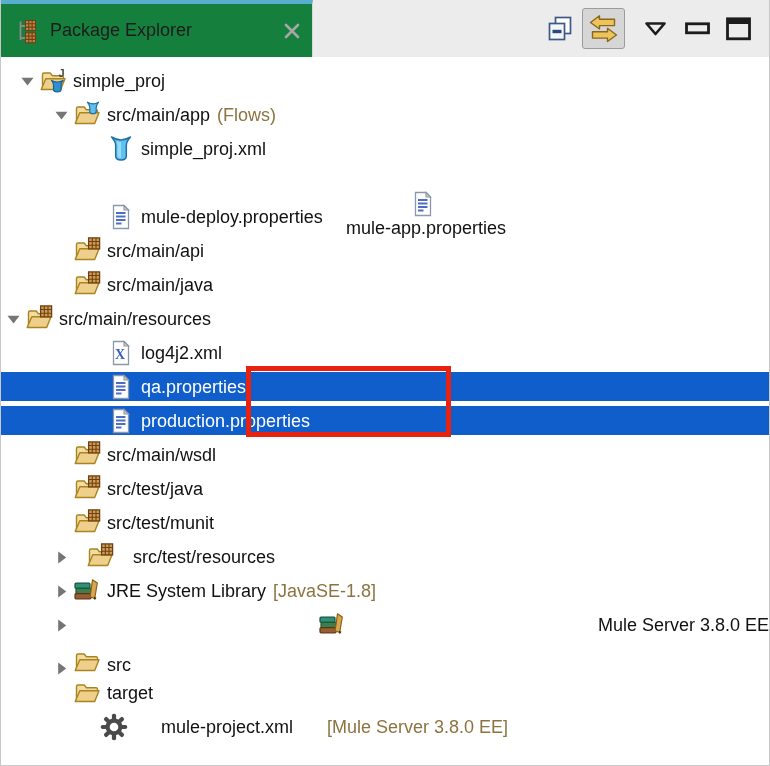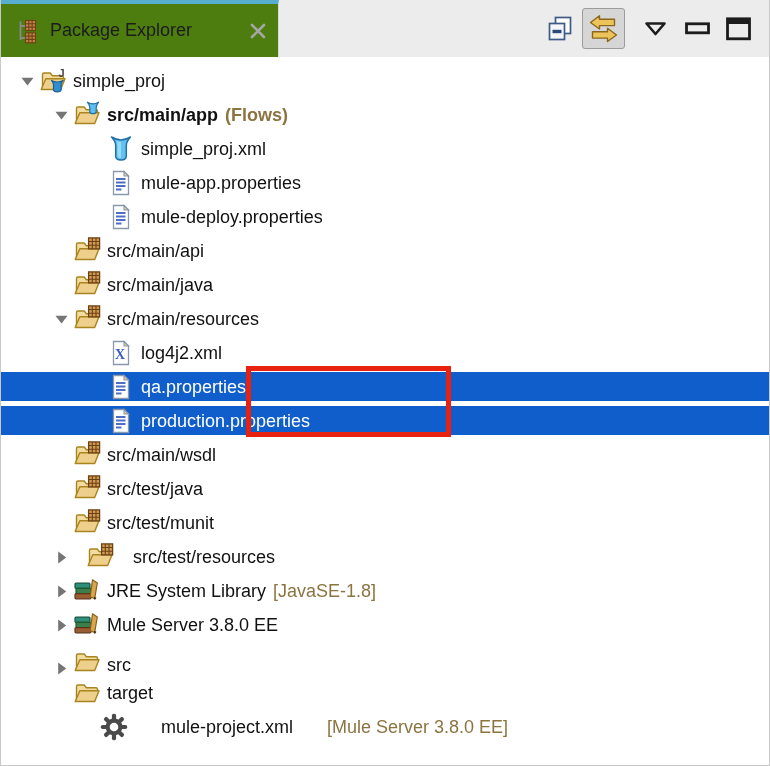--- a/index.html
+++ b/index.html
@@ -5,21 +5,21 @@
   :root{
     --sel:#0f5ecb; --seltext:#fff; --red:#e8220f; --decor:#8c7440;
     --accent:#58aecf; --headerbg:#ececec; --text:#111;
   }
   *{margin:0;padding:0;box-sizing:border-box;}
   body{font-family:"Liberation Sans",sans-serif;background:#fff;}
   .app{width:770px;height:766px;position:relative;background:#fff;overflow:hidden;
        border:1px solid #c9c9c9;border-top:none;}
   
   .header{height:57px;background:var(--headerbg);position:relative;}
-  .tab{position:absolute;left:0;top:0;width:278px;height:57px;background:#4d7c0f;
+  .tab{position:absolute;left:0;top:0;width:312px;height:57px;background:#15803d;
        border-top:4px solid var(--accent);border-right:1px solid #d8d8d8;
        display:flex;align-items:center;}
   .tab-icon{margin-left:15px;display:flex;align-items:center;}
   .tab-title{margin-left:8px;font-size:18px;color:#1c1c1c;white-space:nowrap;}
   .tab-close{margin-left:auto;margin-right:10px;display:flex;align-items:center;cursor:default;}
   .toolbar{position:absolute;right:18px;top:0;height:57px;display:flex;align-items:center;}
   .tbtn{display:flex;align-items:center;justify-content:center;}
   .tbtn .ic{display:flex;align-items:center;}
   .tbtn.pressed{background:#d6d6d6;border:1px solid #9b9b9b;border-radius:3px;padding:4px 5px;}
   
@@ -114,21 +114,21 @@
         <span class="nicon">
           <svg width="28" height="28" viewBox="0 0 28 28">
             <path d="M3.5 22.5 V7.5 Q3.5 6 5 6 h6.2 l2.2 2.8 H23 q1.5 0 1.5 1.5 v2.6" fill="#f2dca2" stroke="#a9841f" stroke-width="1.4"></path>
             <path d="M2.2 22.5 L6.8 11.8 h19.2 l-4.3 10.7 z" fill="#eecf8b" stroke="#a9841f" stroke-width="1.4" stroke-linejoin="round"></path>
             <text x="19.5" y="9.5" font-size="11" font-weight="bold" fill="#4a4a4a" font-family="Liberation Sans,sans-serif">J</text>
             <path d="M12.5 13.5 c1.6 2 2 2.6 2 4.6 v4.4 q0 2.4 3.8 2.4 q3.8 0 3.8-2.4 v-4.4 c0-2 .4-2.6 2-4.6 c-1.7 1-3.6 1.5-5.8 1.5 s-4.1-.5-5.8-1.5 z" fill="#2f8fd0" stroke="#1a5e94" stroke-width="1.2" stroke-linejoin="round"></path>
           </svg>
         </span>
         <span class="label">simple_proj</span>
       </div>
-      <div class="row" style="padding-left: 48px; font-weight: bold;">
+      <div class="row" style="padding-left: 48px;">
         <span class="arrow">
           <svg width="15" height="15" viewBox="0 0 15 15">
             <path d="M1.5 3.8 h12 L7.5 11.6 z" fill="#757575"></path>
           </svg>
         </span>
         <span class="nicon">
           <svg width="28" height="28" viewBox="0 0 28 28">
             <path d="M3.5 22.5 V7.5 Q3.5 6 5 6 h6.2 l2.2 2.8 H23 q1.5 0 1.5 1.5 v2.6" fill="#f2dca2" stroke="#a9841f" stroke-width="1.4"></path>
             <path d="M2.2 22.5 L6.8 11.8 h19.2 l-4.3 10.7 z" fill="#eecf8b" stroke="#a9841f" stroke-width="1.4" stroke-linejoin="round"></path>
             <path d="M14.5 1.2 c1.8 2.3 2.3 2.9 2.3 5.2 v4 q0 2.2 3.2 2.2 q3.2 0 3.2-2.2 v-4 c0-2.3 .5-2.9 2.3-5.2 c-1.9 1.1-3.6 1.7-5.5 1.7 s-3.6-.6-5.5-1.7 z" fill="#5fc0ef" stroke="#1f6fa8" stroke-width="1.2" stroke-linejoin="round"></path>
@@ -140,40 +140,40 @@
       <div class="row" style="padding-left: 82px;">
         <span class="arrow"></span>
         <span class="nicon">
           <svg width="28" height="28" viewBox="0 0 28 28">
             <path d="M4.5 2 c3.2 4 4.2 5.2 4.2 9 v10 q0 4 5.3 4 q5.3 0 5.3-4 V11 c0-3.8 1-5 4.2-9 c-3.1 1.9-6 2.9-9.5 2.9 s-6.4-1-9.5-2.9 z" fill="#62c2ef" stroke="#1f6fa8" stroke-width="1.5" stroke-linejoin="round"></path>
             <path d="M9.5 6 c1.4.6 2.9 1 4.5 1 v16 q-3.5 0-3.5-2.5 V11 c0-2.2-.3-3.3-1-5 z" fill="#a8e0f8" opacity="0.8"></path>
           </svg>
         </span>
         <span class="label">simple_proj.xml</span>
       </div>
+      <div class="row" style="padding-left: 82px; flex-direction: column;">
+        <span class="arrow"></span>
+        <span class="nicon">
+          <svg width="28" height="28" viewBox="0 0 28 28">
+            <path d="M6.5 2.5 H17 l4.5 4.5 V25.5 H6.5 z" fill="#ffffff" stroke="#8b97ad" stroke-width="1.3"></path>
+            <path d="M17 2.5 l4.5 4.5 H17 z" fill="#e3cf9a" stroke="#8b97ad" stroke-width="1.1"></path>
+            <path d="M9 10 h9.5 M9 13.5 h9.5 M9 17 h9.5 M9 20.5 h5.5" stroke="#4d6ec4" stroke-width="1.9" fill="none"></path>
+          </svg>
+        </span>
+        <span class="label">mule-app.properties</span>
+      </div>
       <div class="row" style="padding-left: 82px;">
         <span class="arrow"></span>
         <span class="nicon">
           <svg width="28" height="28" viewBox="0 0 28 28">
             <path d="M6.5 2.5 H17 l4.5 4.5 V25.5 H6.5 z" fill="#ffffff" stroke="#8b97ad" stroke-width="1.3"></path>
             <path d="M17 2.5 l4.5 4.5 H17 z" fill="#e3cf9a" stroke="#8b97ad" stroke-width="1.1"></path>
             <path d="M9 10 h9.5 M9 13.5 h9.5 M9 17 h9.5 M9 20.5 h5.5" stroke="#4d6ec4" stroke-width="1.9" fill="none"></path>
           </svg>
         </span>
-        <span class="label">mule-app.properties</span>
-      </div>
-      <div class="row" style="padding-left: 82px;">
-        <span class="arrow"></span>
-        <span class="nicon">
-          <svg width="28" height="28" viewBox="0 0 28 28">
-            <path d="M6.5 2.5 H17 l4.5 4.5 V25.5 H6.5 z" fill="#ffffff" stroke="#8b97ad" stroke-width="1.3"></path>
-            <path d="M17 2.5 l4.5 4.5 H17 z" fill="#e3cf9a" stroke="#8b97ad" stroke-width="1.1"></path>
-            <path d="M9 10 h9.5 M9 13.5 h9.5 M9 17 h9.5 M9 20.5 h5.5" stroke="#4d6ec4" stroke-width="1.9" fill="none"></path>
-          </svg>
-        </span>
         <span class="label">mule-deploy.properties</span>
       </div>
       <div class="row" style="padding-left: 48px;">
         <span class="arrow"></span>
         <span class="nicon">
           <svg width="28" height="28" viewBox="0 0 28 28">
             <path d="M3.5 22.5 V7.5 Q3.5 6 5 6 h6.2 l2.2 2.8 H23 q1.5 0 1.5 1.5 v2.6" fill="#f2dca2" stroke="#a9841f" stroke-width="1.4"></path>
             <path d="M2.2 22.5 L6.8 11.8 h19.2 l-4.3 10.7 z" fill="#eecf8b" stroke="#a9841f" stroke-width="1.4" stroke-linejoin="round"></path>
             <rect x="15.6" y="0.9" width="11" height="11" fill="#cf9c55" stroke="#6e4012" stroke-width="1.3"></rect>
             <path d="M15.6 4.5 h11 M15.6 8.2 h11 M19.3 .9 v11 M23 .9 v11" stroke="#6e4012" stroke-width="1.1" fill="none"></path>
@@ -186,21 +186,21 @@
         <span class="nicon">
           <svg width="28" height="28" viewBox="0 0 28 28">
             <path d="M3.5 22.5 V7.5 Q3.5 6 5 6 h6.2 l2.2 2.8 H23 q1.5 0 1.5 1.5 v2.6" fill="#f2dca2" stroke="#a9841f" stroke-width="1.4"></path>
             <path d="M2.2 22.5 L6.8 11.8 h19.2 l-4.3 10.7 z" fill="#eecf8b" stroke="#a9841f" stroke-width="1.4" stroke-linejoin="round"></path>
             <rect x="15.6" y="0.9" width="11" height="11" fill="#cf9c55" stroke="#6e4012" stroke-width="1.3"></rect>
             <path d="M15.6 4.5 h11 M15.6 8.2 h11 M19.3 .9 v11 M23 .9 v11" stroke="#6e4012" stroke-width="1.1" fill="none"></path>
           </svg>
         </span>
         <span class="label">src/main/java</span>
       </div>
-      <div class="row" style="padding-left: 48px;">
+      <div class="row" style="">
         <span class="arrow">
           <svg width="15" height="15" viewBox="0 0 15 15">
             <path d="M1.5 3.8 h12 L7.5 11.6 z" fill="#757575"></path>
           </svg>
         </span>
         <span class="nicon">
           <svg width="28" height="28" viewBox="0 0 28 28">
             <path d="M3.5 22.5 V7.5 Q3.5 6 5 6 h6.2 l2.2 2.8 H23 q1.5 0 1.5 1.5 v2.6" fill="#f2dca2" stroke="#a9841f" stroke-width="1.4"></path>
             <path d="M2.2 22.5 L6.8 11.8 h19.2 l-4.3 10.7 z" fill="#eecf8b" stroke="#a9841f" stroke-width="1.4" stroke-linejoin="round"></path>
             <rect x="15.6" y="0.9" width="11" height="11" fill="#cf9c55" stroke="#6e4012" stroke-width="1.3"></rect>
@@ -305,21 +305,21 @@
             <rect x="2" y="6.2" width="15" height="5.2" rx="1" fill="#2f8f7a" stroke="#14523f" stroke-width="1.2"></rect>
             <rect x="3" y="11.4" width="15" height="5.2" rx="1" fill="#3b7f4e" stroke="#1e5a2a" stroke-width="1.2"></rect>
             <rect x="2" y="16.6" width="16" height="5.2" rx="1" fill="#9a5d33" stroke="#5e3416" stroke-width="1.2"></rect>
             <path d="M19.5 2.8 l4.8 3.2 -2.6 15.5 -4.6-1.6 z" fill="#d8a650" stroke="#8a6018" stroke-width="1.2" stroke-linejoin="round"></path>
             <path d="M20.8 19.8 l.9 3.4 1.8-2.5 z" fill="#3c2a10"></path>
           </svg>
         </span>
         <span class="label">JRE System Library</span>
         <span class="suffix">[JavaSE-1.8]</span>
       </div>
-      <div class="row" style="padding-left: 48px;">
+      <div class="row" style="padding-left: 48px; justify-content: space-between;">
         <span class="arrow">
           <svg width="15" height="15" viewBox="0 0 15 15">
             <path d="M4.2 1.5 L12.2 7.5 L4.2 13.5 z" fill="#757575"></path>
           </svg>
         </span>
         <span class="nicon">
           <svg width="28" height="28" viewBox="0 0 28 28">
             <rect x="2" y="6.2" width="15" height="5.2" rx="1" fill="#2f8f7a" stroke="#14523f" stroke-width="1.2"></rect>
             <rect x="3" y="11.4" width="15" height="5.2" rx="1" fill="#3b7f4e" stroke="#1e5a2a" stroke-width="1.2"></rect>
             <rect x="2" y="16.6" width="16" height="5.2" rx="1" fill="#9a5d33" stroke="#5e3416" stroke-width="1.2"></rect>

